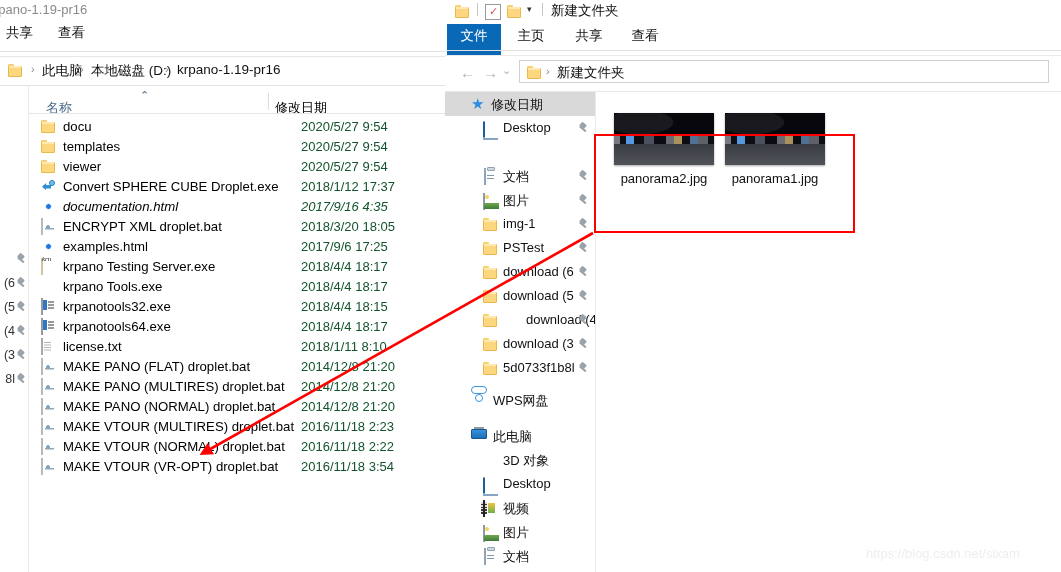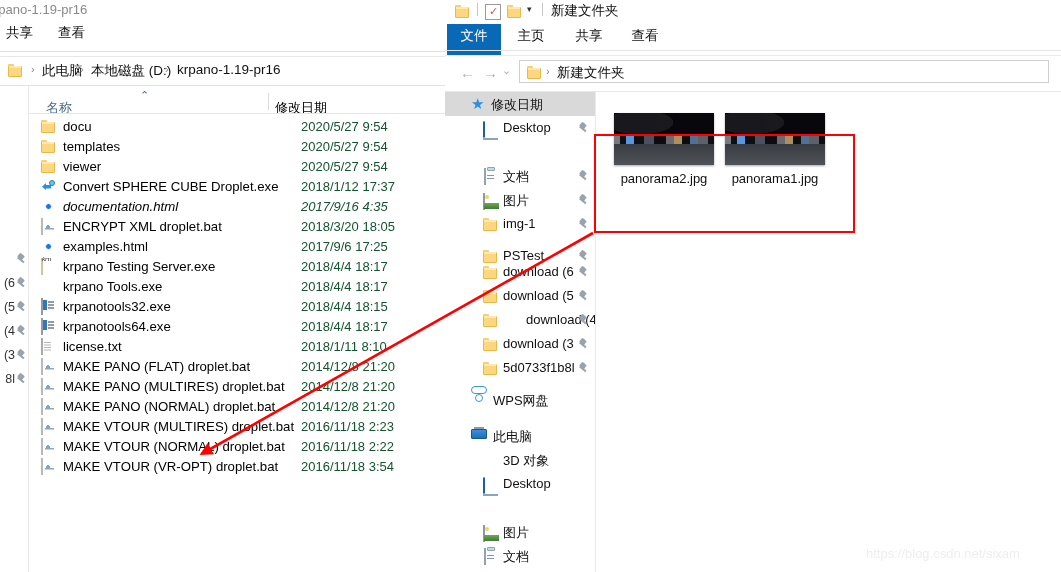--- a/index.html
+++ b/index.html
@@ -510,21 +510,21 @@
     <div class="nrow" style="top:120px;">
       <span class="nicon ic-folder" style="left:38px;top:5px;">
           <span class="tab"></span>
           <span class="body"></span>
           <span class="fold"></span>
         </span>
       <span class="nlabel" style="left:58px;">img-1</span>
       <span class="npin pin"></span>
     </div>
 
-    <div class="nrow" style="top:152px;">
+    <div class="nrow" style="top:144px;">
       <span class="nicon ic-folder" style="left:38px;top:5px;">
           <span class="tab"></span>
           <span class="body"></span>
           <span class="fold"></span>
         </span>
       <span class="nlabel" style="left:58px;">PSTest</span>
       <span class="npin pin"></span>
     </div>
 
     <div class="nrow" style="top:168px;">
@@ -590,20 +590,24 @@
     <div class="nrow" style="top:356px;">
       <span class="nicon ic-3d" style="left:38px;top:5px;"></span>
       <span class="nlabel" style="left:58px;">3D 对象</span>
     </div>
 
     <div class="nrow" style="top:380px;">
       <span class="nicon ic-desktop" style="left:38px;top:6px;"></span>
       <span class="nlabel" style="left:58px;">Desktop</span>
     </div>
 
+    <div class="nrow" style="top:404px;">
+      <span class="nicon ic-video" style="left:38px;top:5px;"><span class="vmid"></span></span>
+      <span class="nlabel" style="left:58px;">视频</span>
+    </div>
 
     <div class="nrow" style="top:428px;">
       <span class="nicon ic-pic" style="left:38px;top:6px;"></span>
       <span class="nlabel" style="left:58px;">图片</span>
     </div>
 
     <div class="nrow" style="top:452px;">
       <span class="nicon ic-doc" style="left:39px;top:5px;"></span>
       <span class="nlabel" style="left:58px;">文档</span>
     </div>

